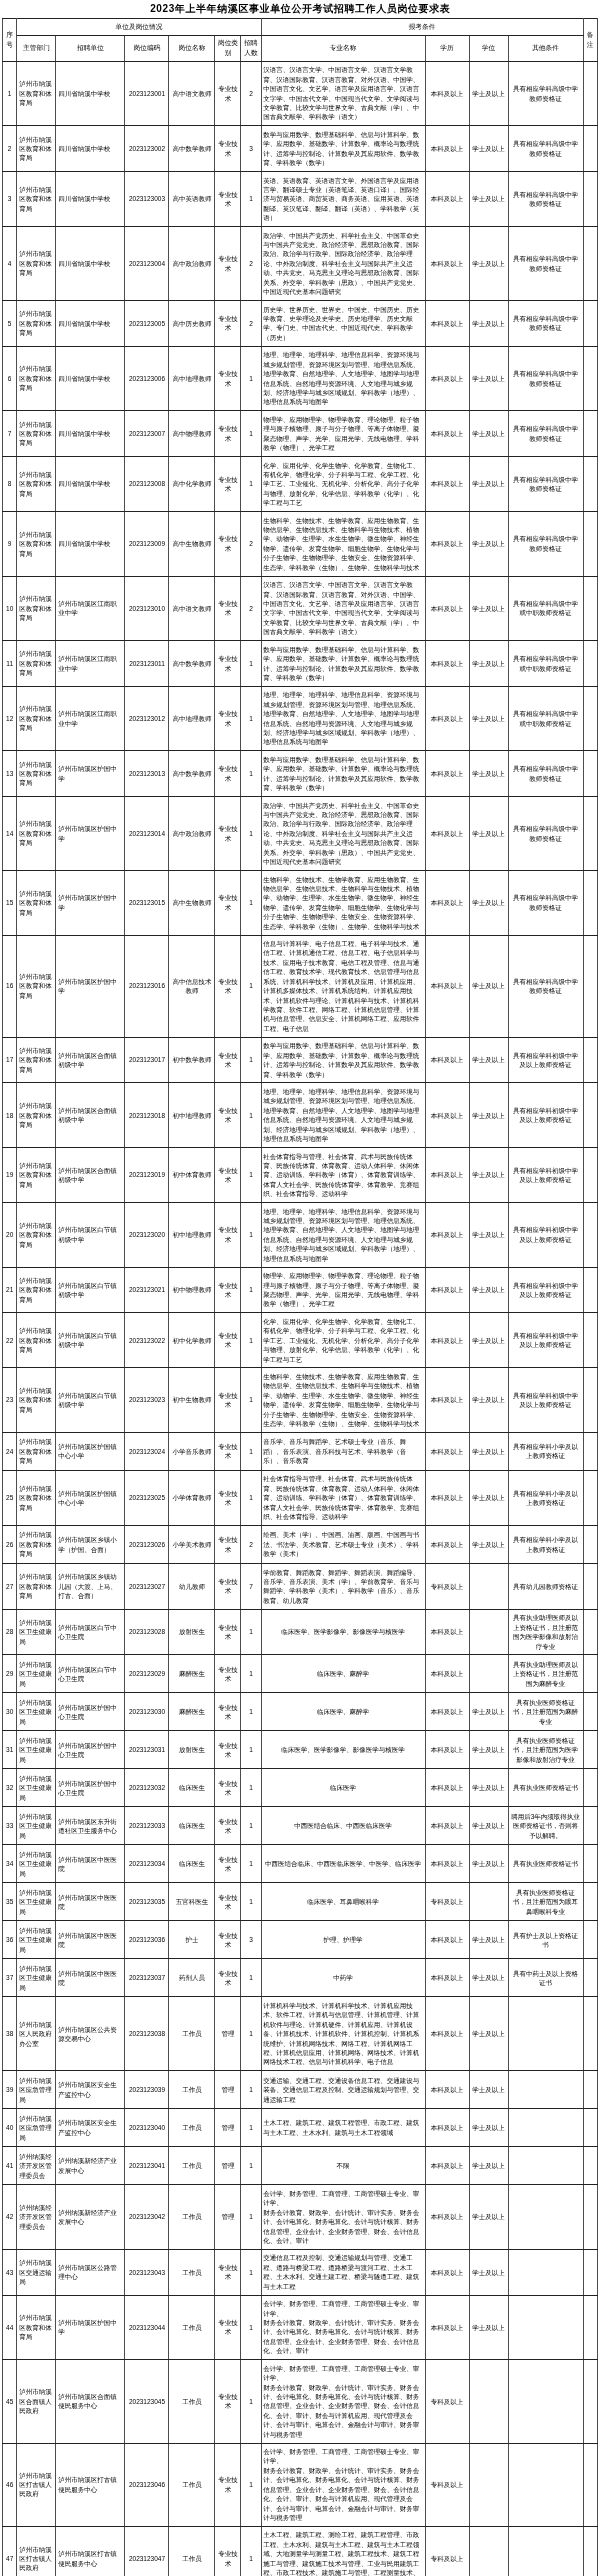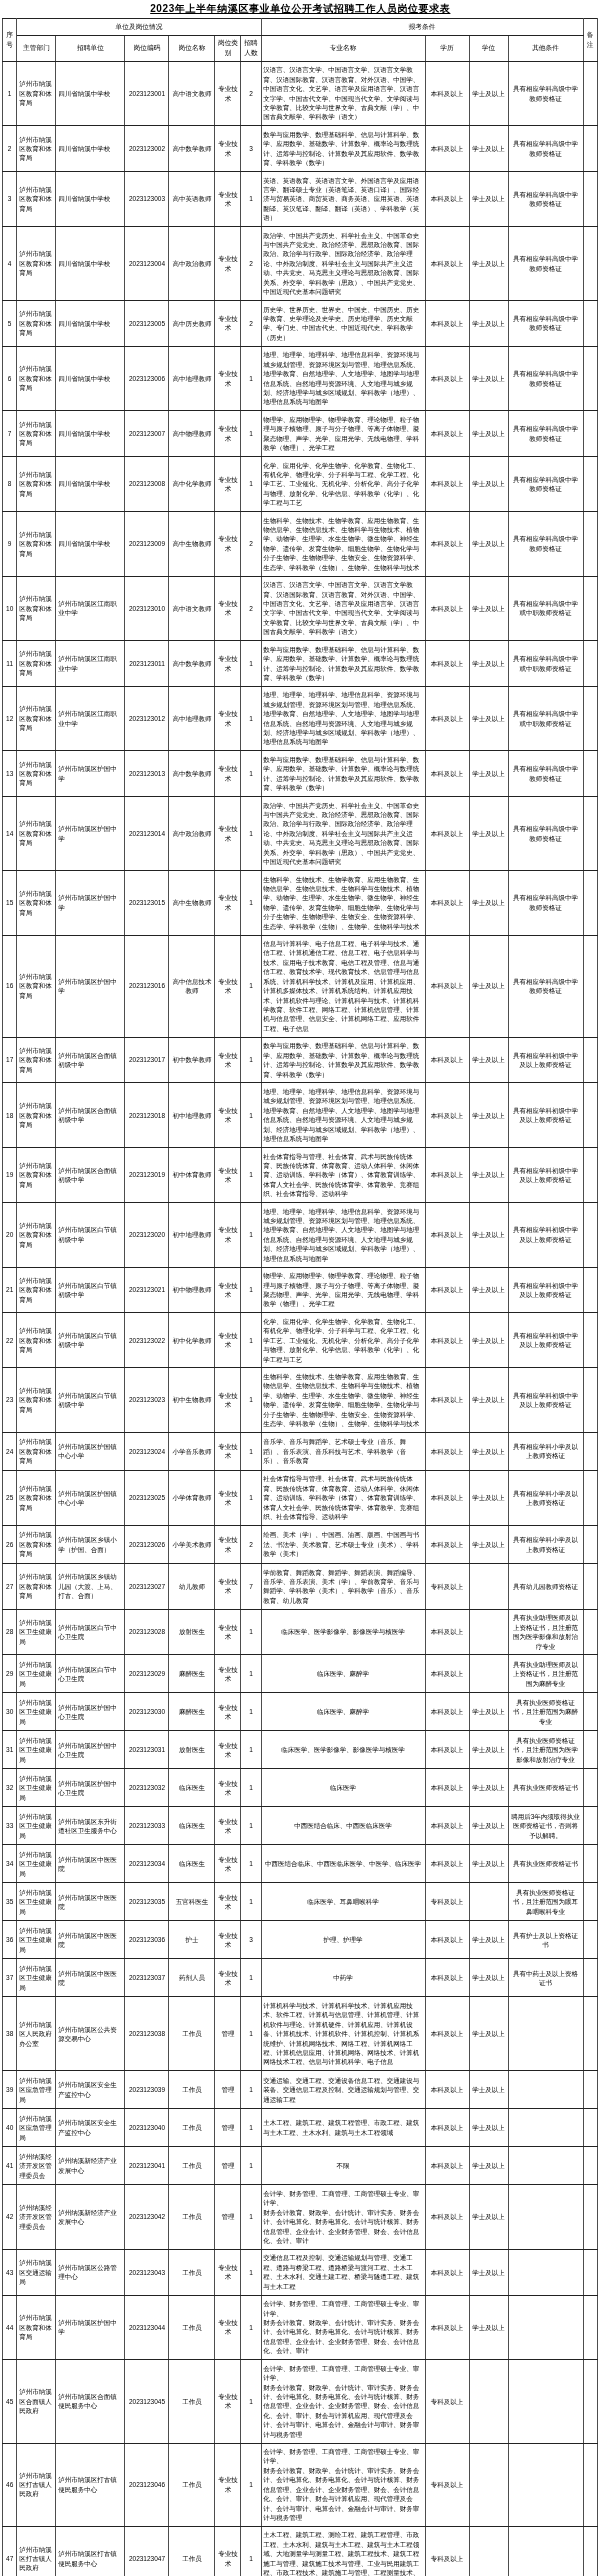--- a/index.html
+++ b/index.html
@@ -1,18 +1,18 @@
 <!DOCTYPE html>
 <html style="font-size:9.4px"><head>
 <meta charset="utf-8">
 <style>
   html,body{margin:0;padding:0;background:#ffffff;}
   body{width:600px;font-family:"Liberation Sans","DejaVu Sans",sans-serif;color:#000;}
   .sheet{width:597px;margin:0 0 0 1.8px;}
-  .title{font-size:10px;font-weight:bold;text-align:center;padding:2.3px 0 1.8px 0;letter-spacing:0.6px;text-decoration:underline;}
+  .title{font-size:10px;font-weight:bold;text-align:center;padding:2.3px 0 1.8px 0;letter-spacing:0.6px;}
   table.grid{border-collapse:collapse;table-layout:fixed;width:595px;}
   table.grid th,table.grid td{
     border-left:0.6px solid #4d4d4d;border-right:0.6px solid #4d4d4d;
     border-top:1.2px solid #222;border-bottom:1.2px solid #222;
     font-size:6.5px;line-height:1.45;padding:3.5px 1.8px;vertical-align:middle;
     word-break:break-all;overflow:hidden;
   }
   table.grid th{font-weight:normal;font-size:6.7px;text-align:center;padding:2.9px 1.2px;}
   td.c0{text-align:center;font-size:6.2px;}
   td.c1,td.c2{text-align:left;padding:4.7px 1.2px;}

